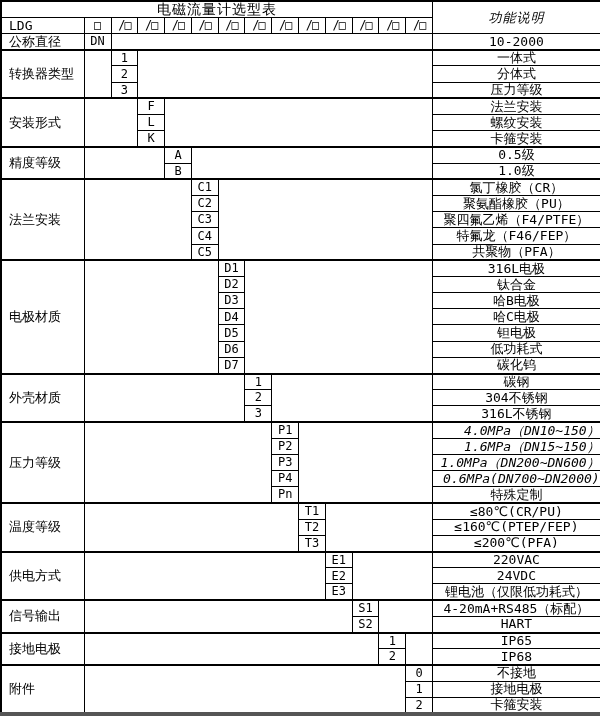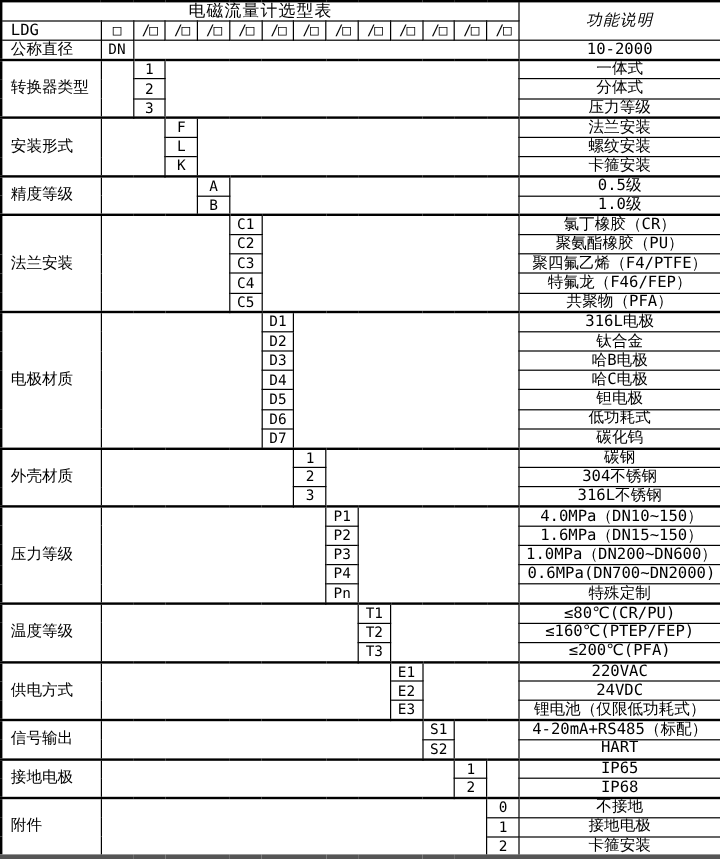--- a/index.html
+++ b/index.html
@@ -8,21 +8,21 @@
         border:2px solid #000;border-bottom:4px solid #555;}
   tr{height:16px;}
   td{border:1px solid #000;padding:0;margin:0;overflow:hidden;white-space:nowrap;
      font-family:"DejaVu Sans Mono","DejaVu Sans",sans-serif;
      font-size:13px;color:#000;text-align:center;vertical-align:middle;line-height:1.05;}
   td.title-cell{font-size:14px;letter-spacing:1px;}
   td.rhead{font-size:13px;letter-spacing:1px;font-style:italic;}
   td.lbl{text-align:left;padding-left:7px;margin-left:48px;}
   td.code,td.opt{font-size:12px;}
   td.slot{font-size:12px;letter-spacing:-1px;}
-  td.desc.left{text-align:center;padding-left:3px;}
+  td.desc.left{text-align:right;padding-left:3px;font-style:italic;}
   .gs{border-top:2px solid #000;}
 </style>
 </head>
 <body>
 
 <div class="wrap">
   <table id="grid">
     <colgroup>
       <col style="width:83px">
       <col style="width:27px">

